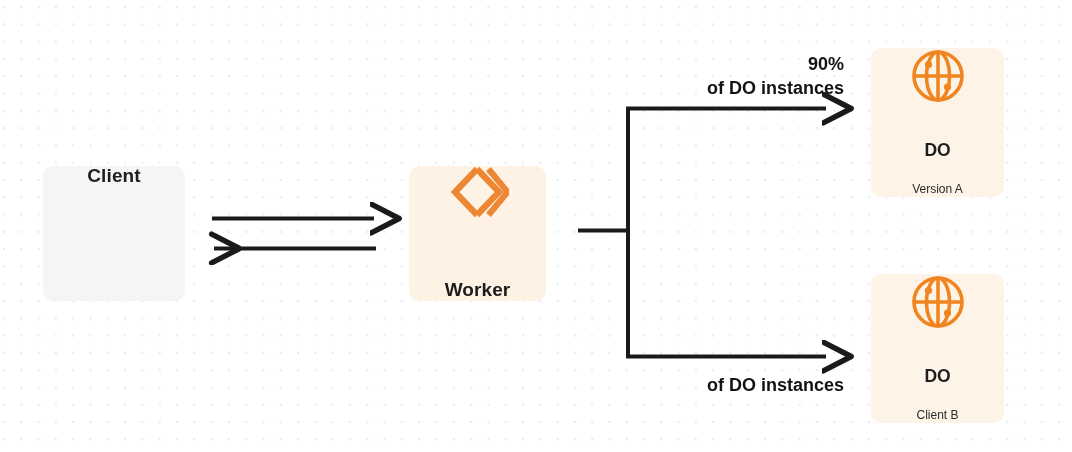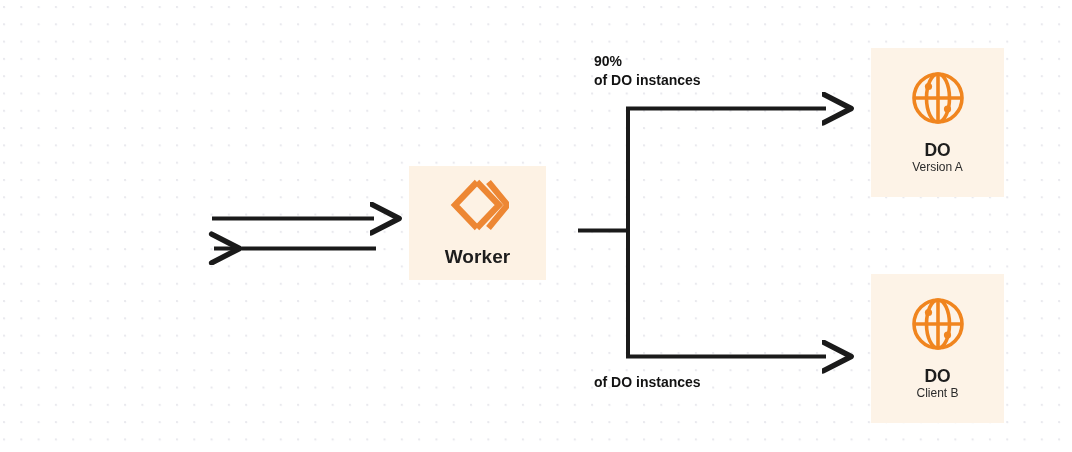--- a/index.html
+++ b/index.html
@@ -19,40 +19,40 @@
     overflow: hidden;
     background-color: #ffffff;
     background-image: radial-gradient(circle at 1px 1px, #e9e9ee 1.35px, transparent 1.5px);
     background-size: 17.3px 17.3px;
     background-position: 3px 6px;
   }
 
   
   .node {
     position: absolute;
-    border-radius: 0;
+    border-radius: 11px;
     display: flex;
     flex-direction: column;
     align-items: center;
-    justify-content: center;
+    justify-content: space-between;
     box-sizing: border-box;
   }
 
   .node-client {
     left: 43px;
     top: 166px;
     width: 142px;
     height: 135px;
     background: #f4f5f7;
   }
   .node-worker {
     left: 409px;
     top: 166px;
     width: 137px;
-    height: 114px;
+    height: 135px;
     background: #fdf2e4;
   }
   .node-do-a {
     left: 871px;
     top: 48px;
     width: 133px;
     height: 149px;
     background: #fdf3e7;
   }
   .node-do-b {
@@ -101,22 +101,22 @@
     left: 0;
     top: 0;
     width: 1072px;
     height: 452px;
     pointer-events: none;
   }
 
   
   .edge-label {
     position: absolute;
-    text-align: left;
-    font-size: 14px;
+    text-align: right;
+    font-size: 18px;
     font-weight: bold;
     color: #131313;
     line-height: 1.35;
     white-space: nowrap;
   }
   .edge-label-top {
     left: 594px;
     top: 52px;
     width: 250px;
   }
@@ -145,20 +145,23 @@
 
     <line x1="376" y1="248.5" x2="214" y2="248.5" stroke="#1a1a1a" stroke-width="4" stroke-linecap="butt" marker-end="url(#arrowLeft)"></line>
 
     <line x1="578" y1="230.5" x2="630" y2="230.5" stroke="#1a1a1a" stroke-width="4" stroke-linecap="butt"></line>
 
     <path d="M628,232.5 L628,108.5 L826,108.5" fill="none" stroke="#1a1a1a" stroke-width="4" stroke-linecap="butt" stroke-linejoin="miter" marker-end="url(#arrowRight)"></path>
 
     <path d="M628,228.5 L628,356.5 L826,356.5" fill="none" stroke="#1a1a1a" stroke-width="4" stroke-linecap="butt" stroke-linejoin="miter" marker-end="url(#arrowRight)"></path>
   </svg>
 
+  <div class="node node-client">
+    <span class="node-title">Client</span>
+  </div>
 
   <div class="node node-worker">
     <span class="icon-worker">
       <svg viewBox="0 0 62 52" width="62" height="52" aria-hidden="true">
 
         <path d="M30 3 L8 26 L30 49" fill="none" stroke="#ed8733" stroke-width="6.2" stroke-linecap="butt" stroke-linejoin="miter"></path>
 
         <path d="M30 3 L52 26 L30 49" fill="none" stroke="#ed8733" stroke-width="6.2" stroke-linecap="butt" stroke-linejoin="miter"></path>
 
         <path d="M41.5 3 L60.5 26 L41.5 49" fill="none" stroke="#ed8733" stroke-width="6.2" stroke-linecap="butt" stroke-linejoin="miter"></path>

